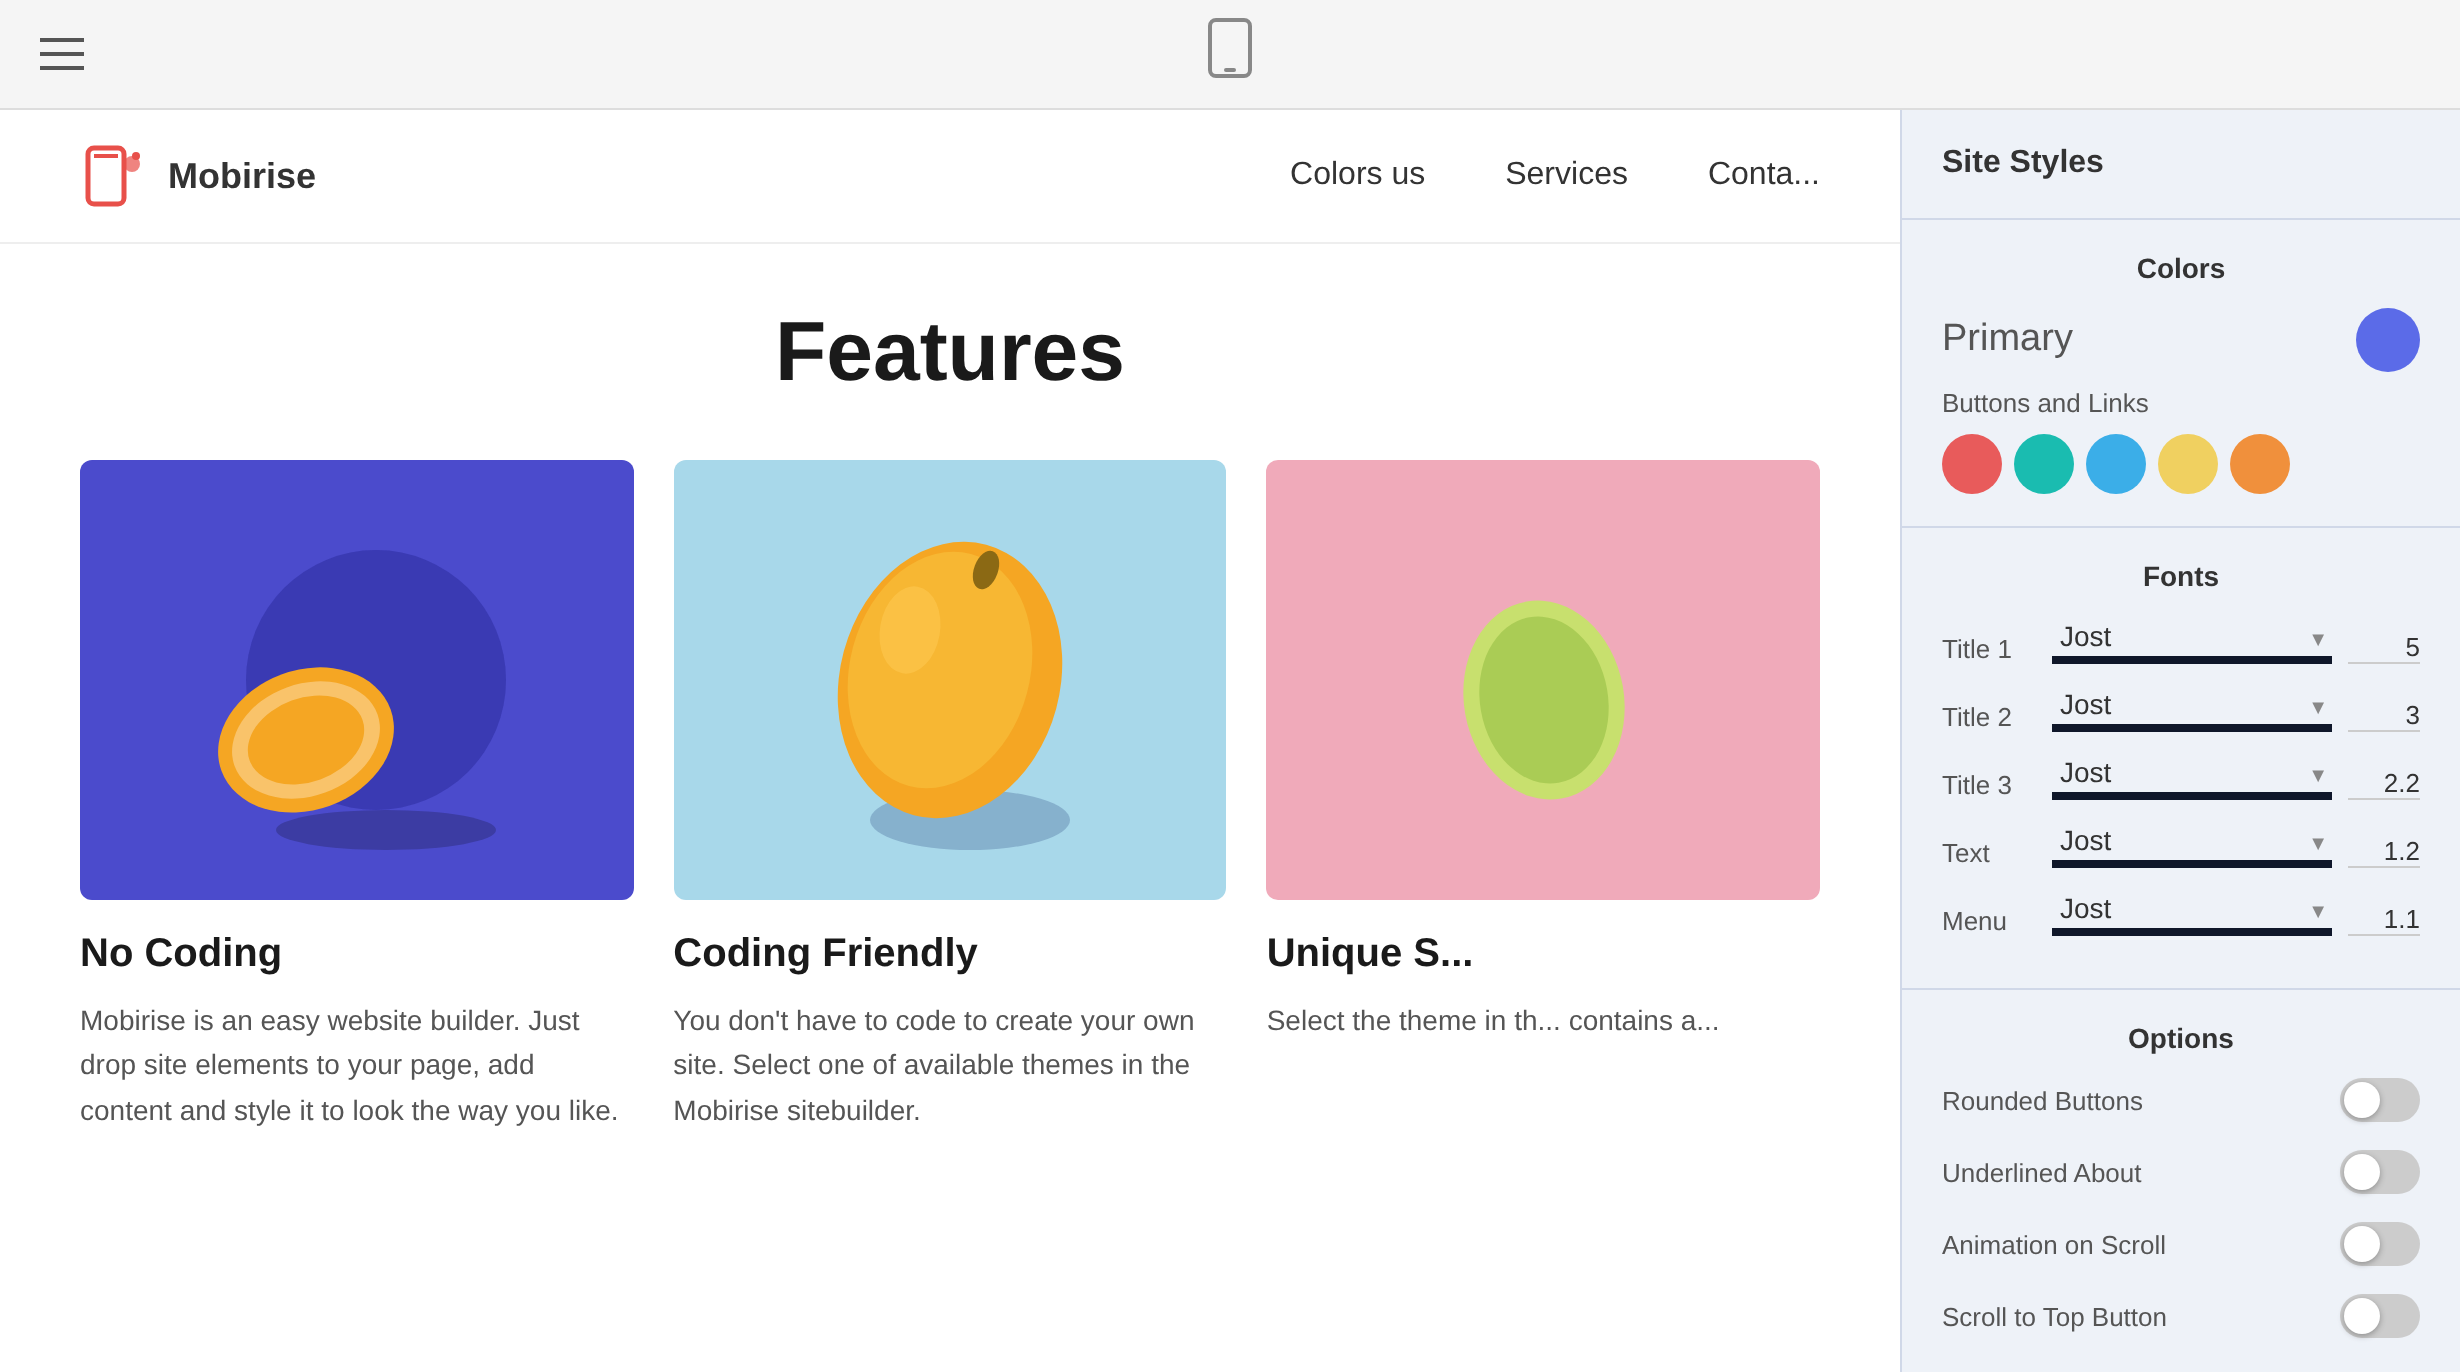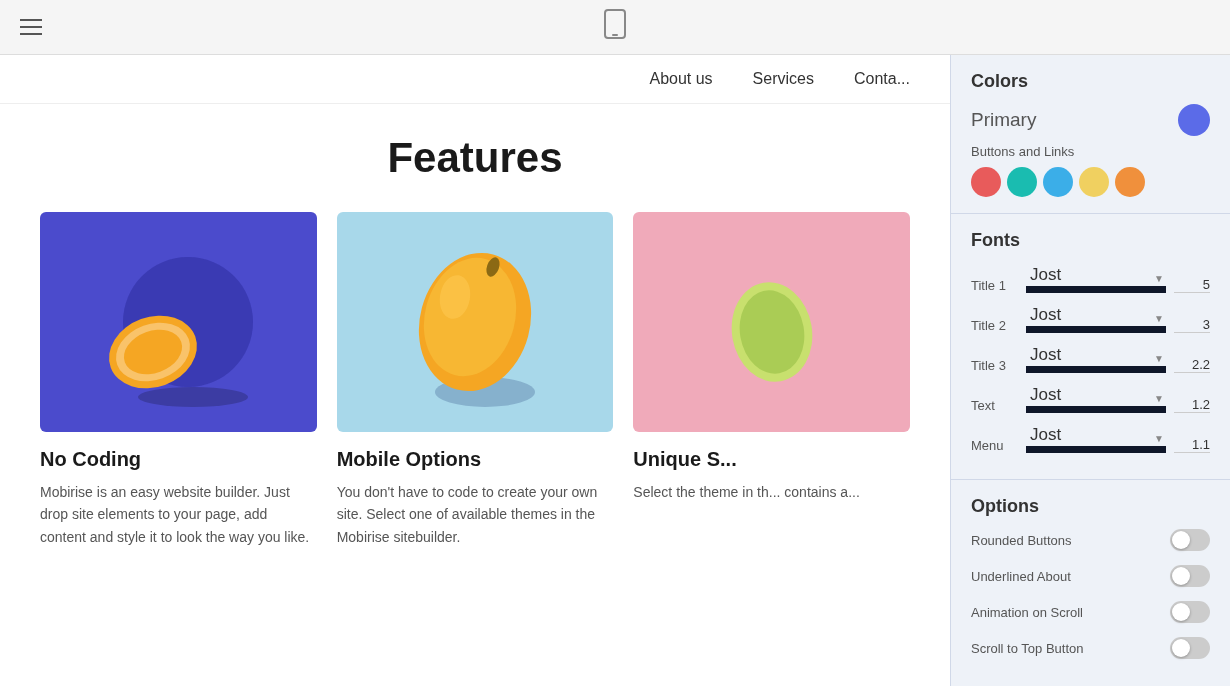--- a/index.html
+++ b/index.html
@@ -150,24 +150,25 @@
       color: #333;
       background: #EEF2F8;
       border-bottom: 1px solid #d0d8e8;
     }
 
     .panel-section {
       padding: 16px 20px;
       border-bottom: 1px solid #d0d8e8;
     }
     .panel-section-title {
-      font-size: 18px;
+      font-size: 14px;
       font-weight: 700;
       color: #333;
       margin-bottom: 12px;
+      text-align: center;
     }
 
     
     .primary-color-row {
       display: flex;
       align-items: center;
       justify-content: space-between;
       margin-bottom: 8px;
     }
     .primary-label {
@@ -205,23 +206,23 @@
     }
     .font-label {
       font-size: 13px;
       color: #555;
       width: 55px;
       flex-shrink: 0;
     }
     .font-select {
       flex: 1;
       border: none;
-      border-bottom: 7px solid #0f172a;
+      border-bottom: 4px solid #0f172a;
       background: transparent;
-      font-size: 17px;
+      font-size: 14px;
       color: #333;
       padding: 2px 4px;
       outline: none;
       cursor: pointer;
       appearance: none;
       -webkit-appearance: none;
     }
     .font-select-wrapper {
       flex: 1;
       position: relative;
@@ -317,22 +318,31 @@
       <rect x="9" y="25" width="6" height="2" rx="1" fill="#888"></rect>
     </svg>
   </div>
 </div>
 
 <div class="main-area">
 
   <div class="canvas">
 
     <div class="site-nav">
+      <div class="site-logo">
+        <svg class="logo-svg" viewBox="0 0 36 36" fill="none" xmlns="http://www.w3.org/2000/svg">
+          <rect x="4" y="4" width="18" height="28" rx="3" stroke="#E8504A" stroke-width="2.5" fill="none"></rect>
+          <line x1="7" y1="8" x2="19" y2="8" stroke="#E8504A" stroke-width="2"></line>
+          <circle cx="26" cy="12" r="4" fill="#E8504A" opacity="0.7"></circle>
+          <circle cx="28" cy="8" r="2" fill="#E8504A"></circle>
+        </svg>
+        <span>Mobirise</span>
+      </div>
       <div class="site-nav-links">
-        <a class="site-nav-link">About us</a>
+        <a class="site-nav-link">Colors us</a>
         <a class="site-nav-link">Services</a>
         <span class="site-nav-contact">Conta...</span>
       </div>
     </div>
 
     <div class="features-section">
       <h1 class="features-title">Features</h1>
       <div class="features-grid">
 
         <div class="feature-card">
@@ -364,21 +374,21 @@
 
                 <ellipse cx="100" cy="100" rx="55" ry="70" fill="#F5A623" transform="rotate(15 100 100)"></ellipse>
                 <ellipse cx="95" cy="95" rx="45" ry="60" fill="#F7B733" transform="rotate(15 95 95)"></ellipse>
 
                 <ellipse cx="80" cy="75" rx="15" ry="22" fill="#FFCC55" opacity="0.5" transform="rotate(10 80 75)"></ellipse>
 
                 <ellipse cx="118" cy="45" rx="6" ry="10" fill="#8B6914" transform="rotate(20 118 45)"></ellipse>
               </svg>
             </div>
           </div>
-          <h3 class="feature-card-title">Mobile Options</h3>
+          <h3 class="feature-card-title">Coding Friendly</h3>
           <p class="feature-card-text">You don't have to code to create your own site. Select one of available themes in the Mobirise sitebuilder.</p>
         </div>
 
         <div class="feature-card">
           <div class="feature-card-image pink">
             <div class="fruit-container">
               <svg width="180" height="200" viewBox="0 0 180 200">
                 <ellipse cx="90" cy="110" rx="40" ry="50" fill="#C8E06E" transform="rotate(-10 90 110)"></ellipse>
                 <ellipse cx="90" cy="110" rx="32" ry="42" fill="#AACC55" transform="rotate(-10 90 110)"></ellipse>
               </svg>
@@ -388,20 +398,23 @@
           <p class="feature-card-text">Select the theme in th... contains a...</p>
         </div>
 
       </div>
     </div>
 
   </div>
 
   <div class="right-panel" style="position:relative;">
 
+    <div class="panel-header">
+      <span>Site Styles</span>
+    </div>
 
     <div class="panel-section">
       <div class="panel-section-title">Colors</div>
       <div class="primary-color-row">
         <span class="primary-label">Primary</span>
         <div class="primary-circle"></div>
       </div>
       <div class="buttons-links-label">Buttons and Links</div>
       <div class="color-swatches">
         <div class="swatch" style="background:#E85B5B;"></div>

